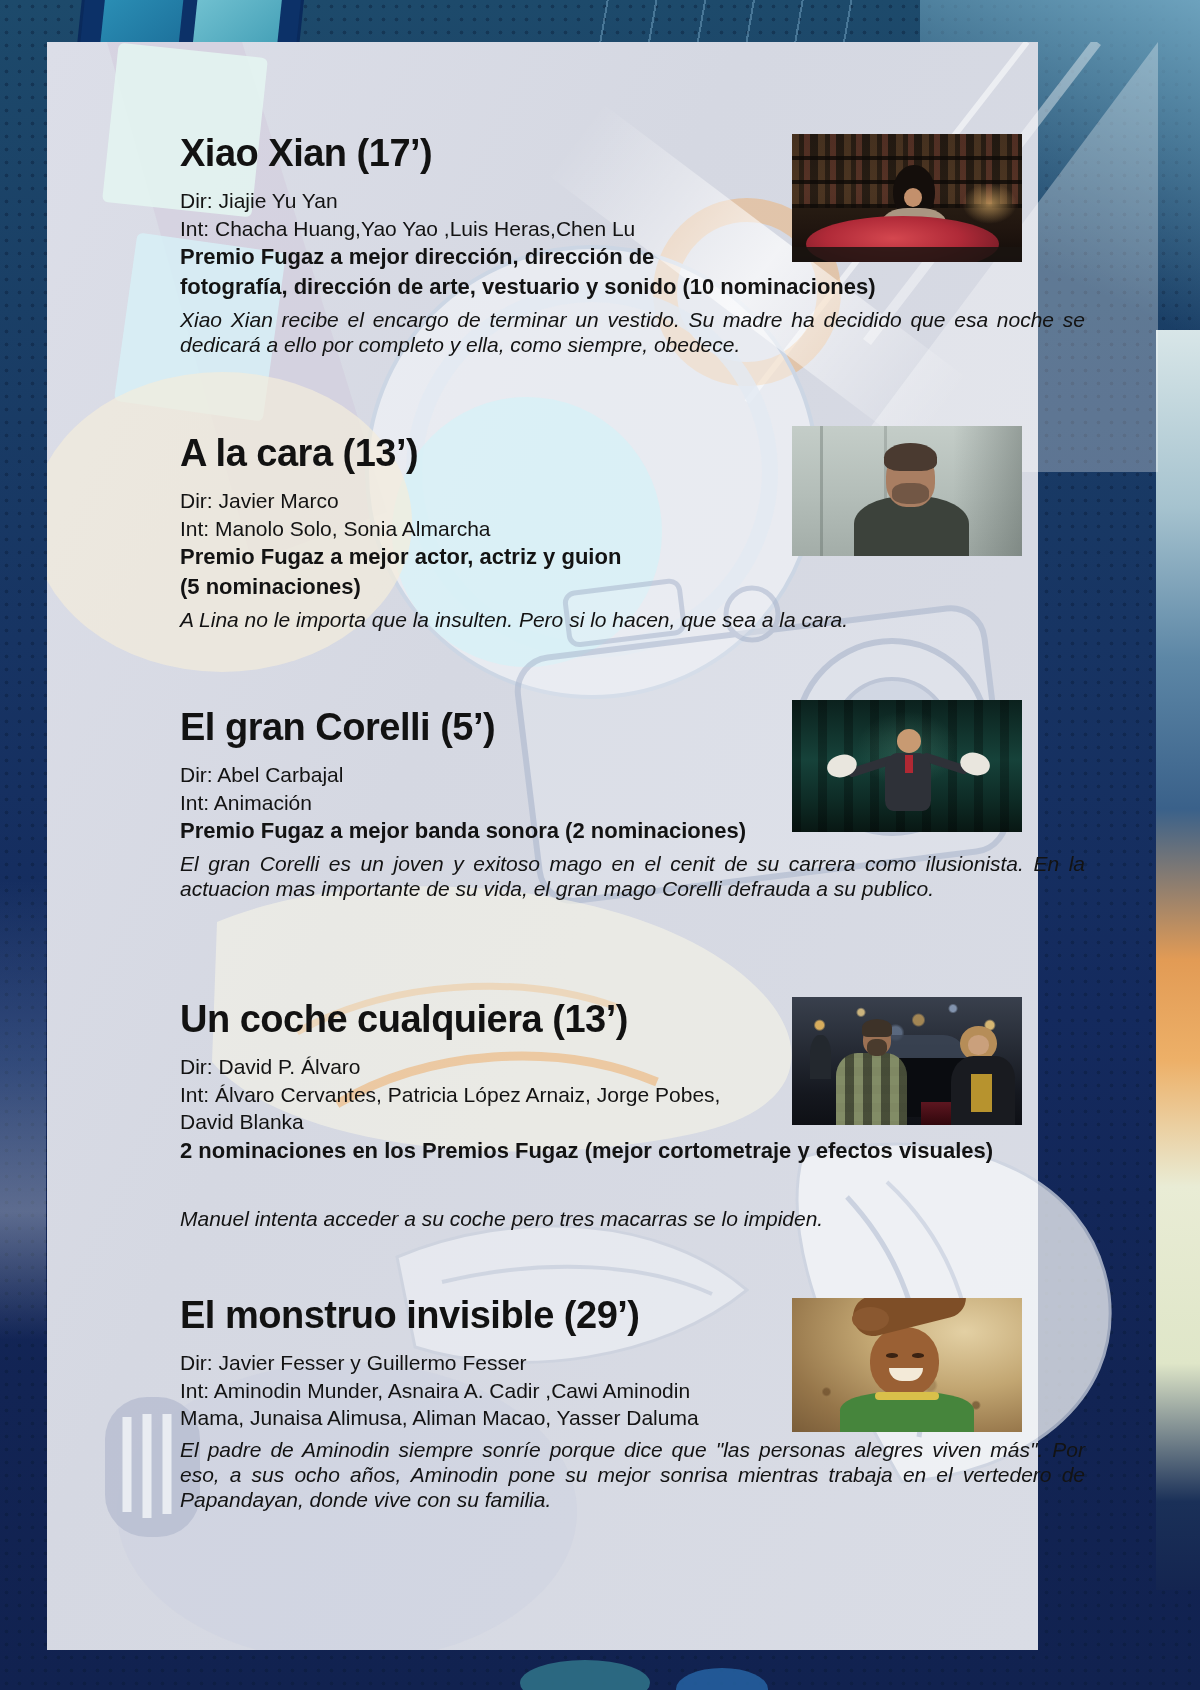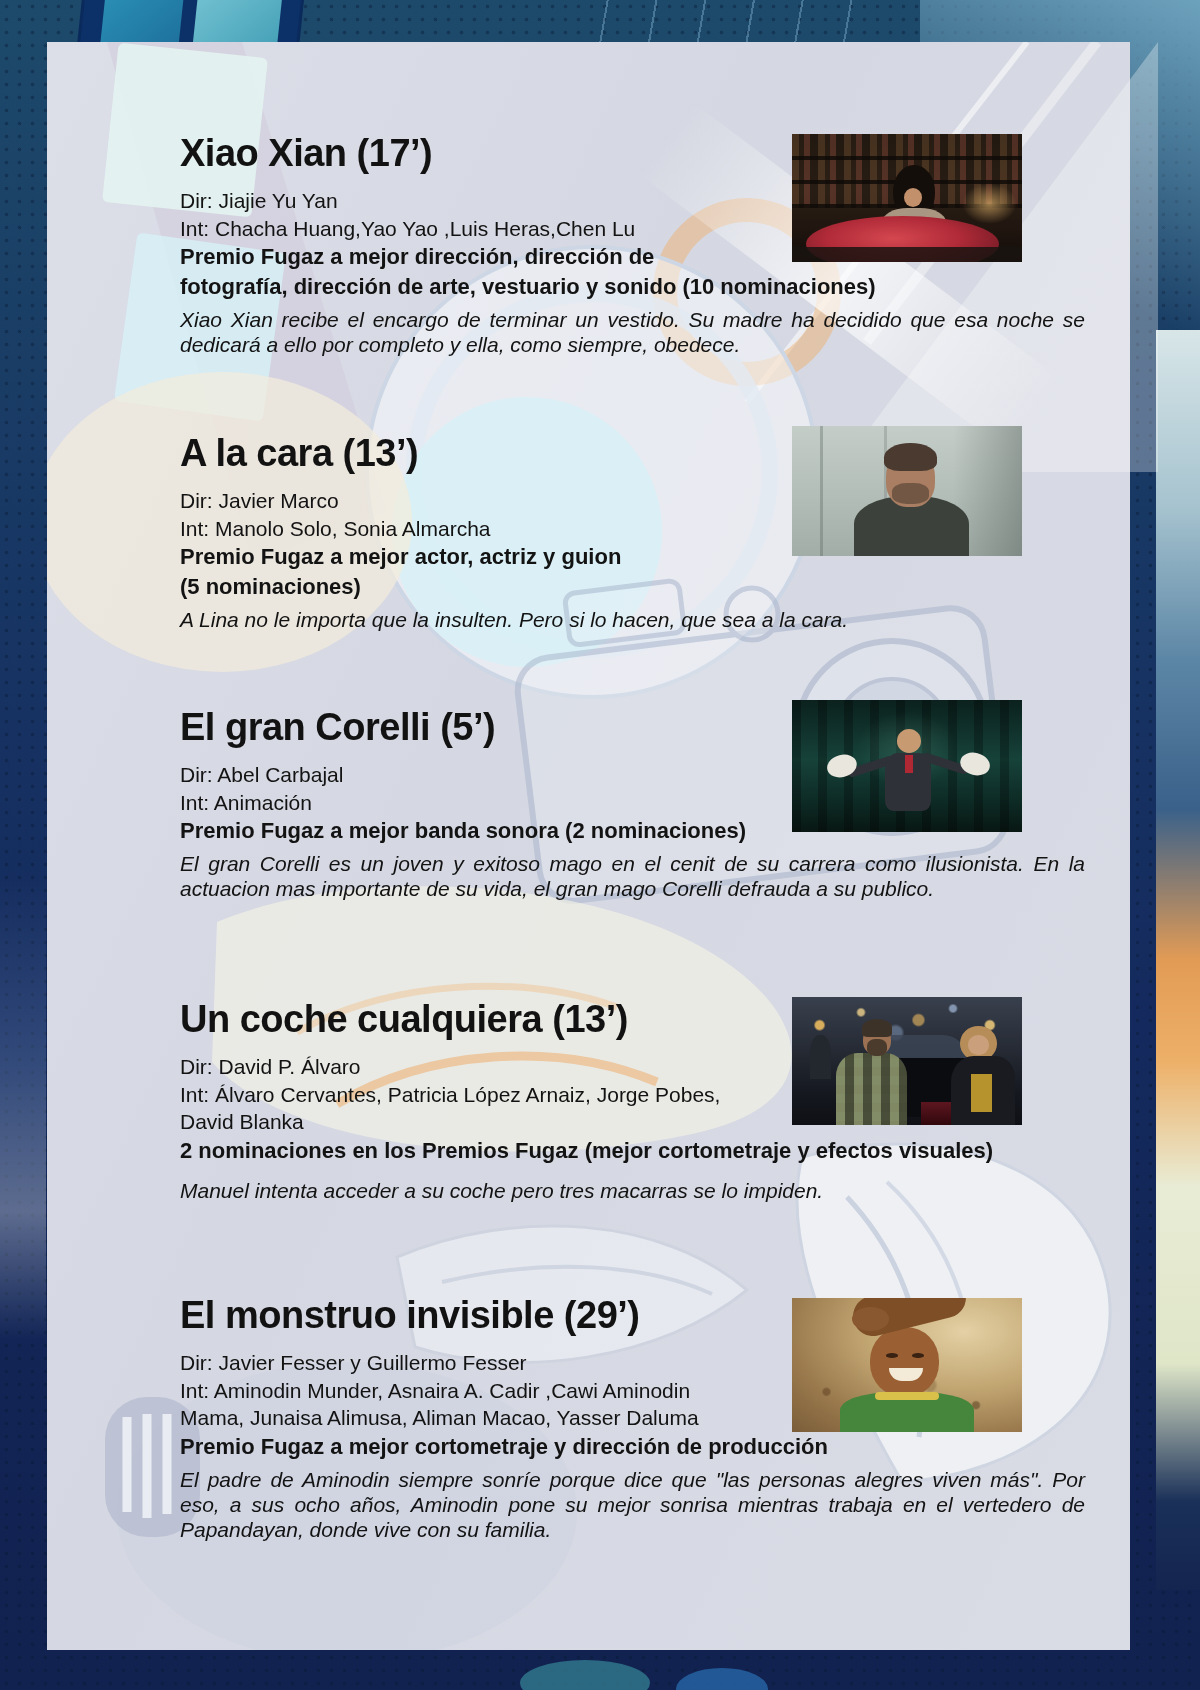--- a/index.html
+++ b/index.html
@@ -27,36 +27,36 @@
   .filmstrip-tl .fr2 { position:absolute; left:112px; top:20px; width:84px; height:100px;
     background:linear-gradient(135deg,#7fcbd8,#3f9cb4); }
   .tl-lines { position:absolute; left:560px; top:0; width:330px; height:42px; opacity:.55;
     background:repeating-linear-gradient(100deg, transparent 0 46px, rgba(150,200,230,.65) 46px 48px); }
   .blob-b1 { position:absolute; left:520px; bottom:-16px; width:130px; height:46px;
     background:#2f7086; border-radius:50%; opacity:.9; }
   .blob-b2 { position:absolute; left:676px; bottom:-20px; width:92px; height:42px;
     background:#2766a8; border-radius:50%; opacity:.8; }
 
   
-  .panel { position:absolute; left:47px; top:42px; width:1083px; height:1608px;
+  .panel { position:absolute; left:47px; top:42px; width:991px; height:1608px;
     background:linear-gradient(115deg,#dcdee8 0%,#d5d8e2 40%,#d9dce5 100%); }
   .art  { position:absolute; left:0; top:0; z-index:1; pointer-events:none; }
   .beam { position:absolute; right:50px; top:190px; width:460px; height:90px; z-index:1;
     transform:rotate(37deg); pointer-events:none;
     background:linear-gradient(90deg,rgba(255,255,255,0),rgba(255,255,255,.7),rgba(255,255,255,0)); }
 
   
   .film { position:absolute; left:133px; width:905px; z-index:2; color:#131313; }
   .film .title { margin:0 0 13px 0; font-size:38px; line-height:42px; font-weight:700;
     letter-spacing:-.5px; color:#121212; }
   .line  { font-size:21px; line-height:27.5px; }
   .bold  { font-weight:700; line-height:30px; font-size:22px; }
   .syn   { margin:5px 0 0 0; font-size:21px; line-height:25px; font-style:italic;
            text-align:justify; }
-  .syn.gap { margin-top:12px; }
+  .syn.gap { margin-top:40px; }
 
   
   .thumb { position:absolute; left:745px; width:230px; z-index:2; overflow:hidden; }
   .thumb > div { position:absolute; }
 
   .t1 { background:linear-gradient(180deg,#1f1710 0%,#2b2015 45%,#20150f 75%,#120c09 100%); }
   .t1 .shelves { left:0; right:0; top:0; height:58%; opacity:.5;
     background:repeating-linear-gradient(90deg,#6b4a2e 0 7px,#2e2015 7px 12px,#804536 12px 18px,#241a12 18px 26px); }
   .t1 .shelfline { left:0; right:0; top:17%; height:4px; background:#0e0a07; opacity:.8;
     box-shadow:0 24px 0 #0e0a07,0 48px 0 #0e0a07; }
@@ -264,21 +264,20 @@
       <div class="wface"></div>
       <div class="wjacket"></div>
       <div class="wtop"></div>
     </div>
 
     <section class="film" style="top:1252px">
       <h2 class="title">El monstruo invisible  (29’)</h2>
       <div class="line">Dir: Javier Fesser y Guillermo Fesser</div>
       <div class="line">Int:  Aminodin Munder, Asnaira A. Cadir ,Cawi Aminodin</div>
       <div class="line">Mama, Junaisa Alimusa, Aliman Macao, Yasser Daluma</div>
-      <div class="line bold">Premio Fugaz a mejor cortometraje y dirección de producción</div>
       <p class="syn">El padre de Aminodin siempre sonríe porque dice que "las personas alegres viven más". Por eso, a sus ocho años, Aminodin pone su mejor sonrisa mientras trabaja en el vertedero de Papandayan, donde vive con su familia.</p>
     </section>
     <div class="thumb t5" style="top:1256px; height:134px;">
       <div class="speck"></div>
       <div class="face"></div>
       <div class="eyes"></div>
       <div class="smile"></div>
       <div class="arm"></div>
       <div class="hand"></div>
       <div class="shirt"></div>

